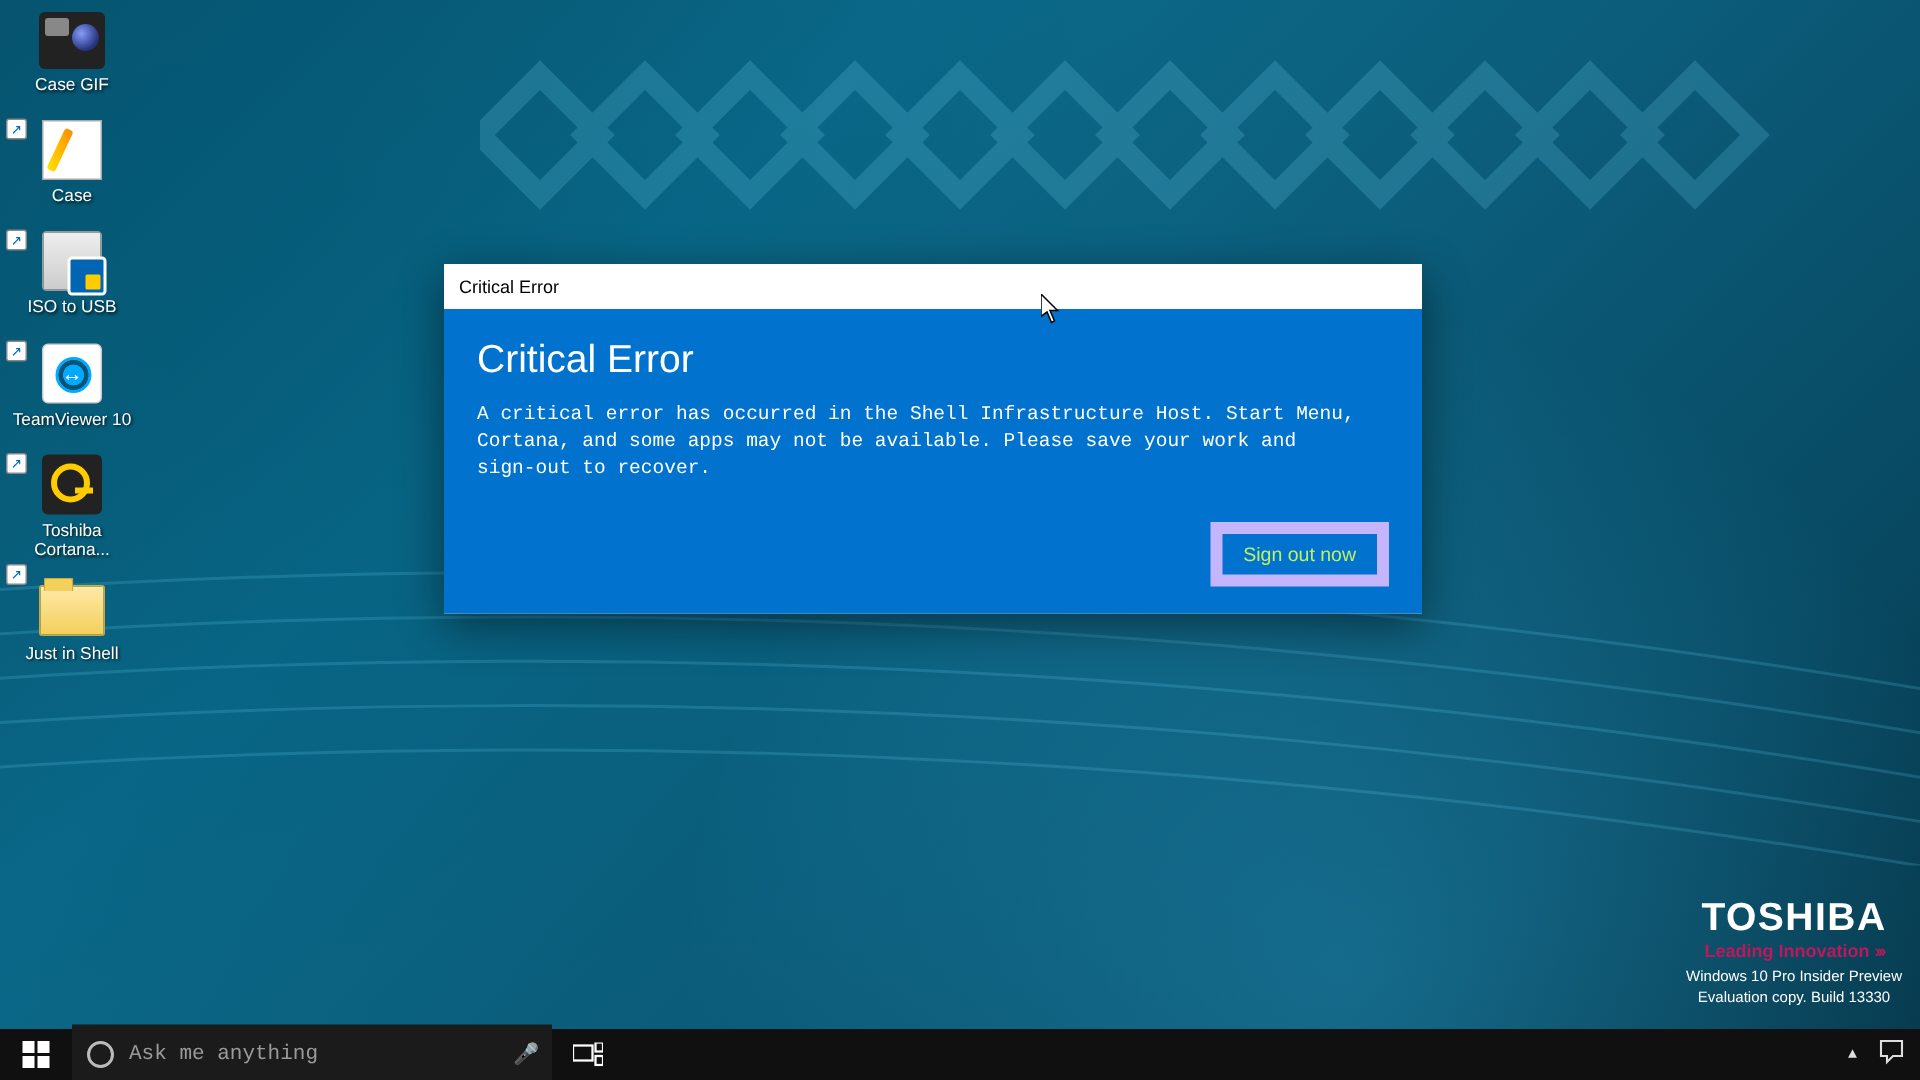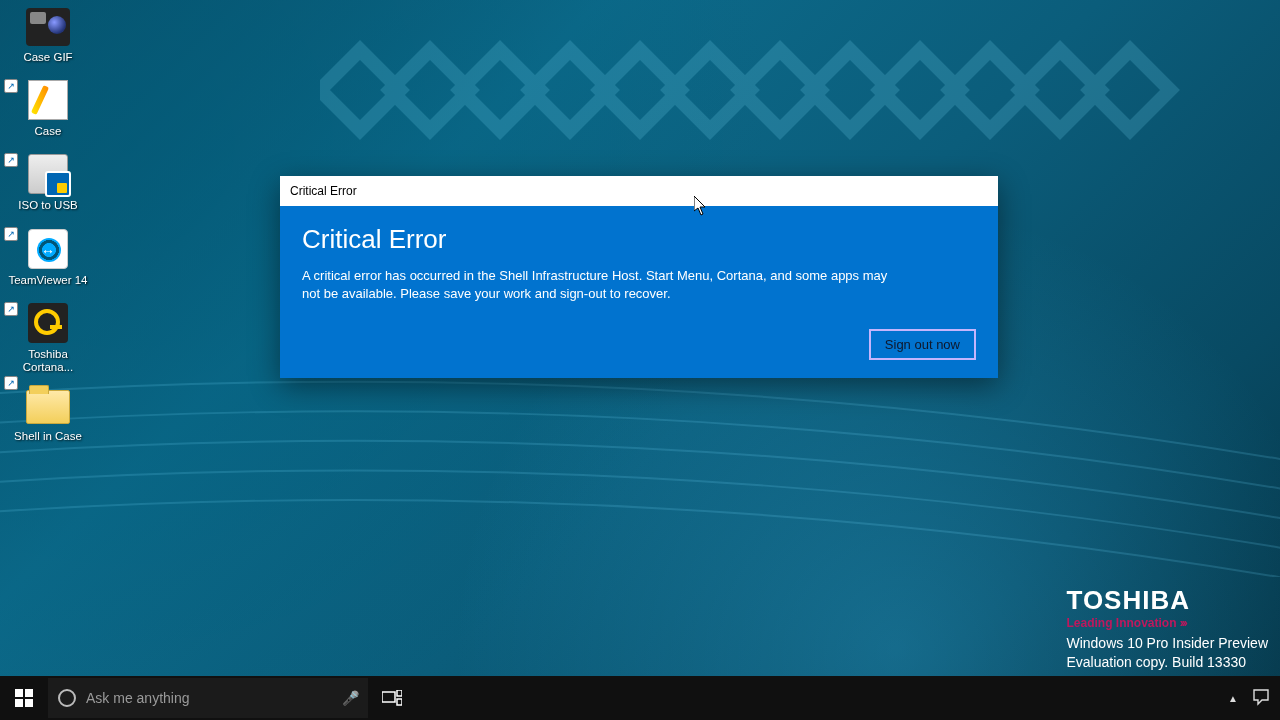--- a/index.html
+++ b/index.html
@@ -48,40 +48,40 @@
   .glyph-tv::before{content:"";position:absolute;left:8px;top:8px;width:24px;height:24px;border-radius:50%;background:radial-gradient(circle,#0af 0%,#0af 40%,#057 42%,#057 58%,#0af 60%);}
   .glyph-tv::after{content:"↔";position:absolute;inset:0;display:flex;align-items:center;justify-content:center;color:#fff;font-size:14px;}
   .glyph-key { background:#222;width:40px;height:40px;margin:0 auto 5px auto;position:relative;border-radius:4px;}
   .glyph-key::before{content:"";position:absolute;left:6px;top:6px;width:18px;height:18px;border:4px solid #ffcc00;border-radius:50%;}
   .glyph-key::after{content:"";position:absolute;left:22px;top:22px;width:12px;height:4px;background:#ffcc00;}
   .glyph-folder { width:44px;height:34px;margin:4px auto 6px auto;background:linear-gradient(#ffe9a8,#f3cf5b);border-radius:2px;position:relative;border:1px solid #caa93e;}
   .glyph-folder::before{content:"";position:absolute;top:-6px;left:2px;width:18px;height:8px;background:#f3cf5b;border:1px solid #caa93e;border-bottom:none;border-radius:2px 2px 0 0;}
 
   
   .dialog {
-    position: absolute; left: 280px; top: 176px; width: 718px;
+    position: absolute; left: 296px; top: 176px; width: 652px;
     background: #fff; box-shadow: 0 8px 28px rgba(0,0,0,.45);
   }
   .dialog-titlebar { height: 30px; background:#fff; color:#000; font-size:12px; padding:8px 10px; }
   .dialog-body { background:#0173cf; color:#fff; padding: 18px 22px 18px 22px; }
   .dialog-heading { font-size: 26px; font-weight: 300; margin-bottom: 12px; }
-  .dialog-text { font-size: 13px; line-height: 1.4; margin-bottom: 26px; max-width: 590px;}
+  .dialog-text { font-size: 13px; line-height: 1.4; margin-bottom: 26px; max-width: 590px; font-family: Liberation Mono, monospace;}
   .dialog-actions { text-align: right; }
-  .dialog-btn { display:inline-block; border:2px solid #c4b5fd; color:#0f172a; background:transparent; padding:6px 14px; font-size:13px; cursor:pointer;text-align:center; }
+  .dialog-btn { display:inline-block; border:8px solid #c4b5fd; color:#bef264; background:transparent; padding:6px 14px; font-size:13px; cursor:pointer;text-align:center; }
   .cursor { position:absolute; left:694px; top:196px; font-size:16px; color:#000; pointer-events:none;}
 
   
-  .watermark { position:absolute; right:12px; bottom:48px; text-align:left;margin-left:34px; }
+  .watermark { position:absolute; right:12px; bottom:48px; text-align:center;margin-left:34px; }
   .brand-logo { font-size:26px; font-weight:700; letter-spacing:1px; color:#fff; }
   .brand-tag { font-size:12px; font-weight:600; color:#be185d; }
   .brand-tag .chev { letter-spacing:-2px; font-weight:900;}
-  .build-lines { font-size:14px; color:#fff; margin-top:4px; line-height:1.35;}
-
-  
-  .taskbar { position:absolute; left:0; right:0; bottom:0; height:44px; background:#101010; display:flex; align-items:center; }
+  .build-lines { font-size:10px; color:#fff; margin-top:4px; line-height:1.35;}
+
+  
+  .taskbar { position:absolute; left:0; right:0; bottom:0; height:34px; background:#101010; display:flex; align-items:center;font-family:Liberation Mono, monospace; }
   .tb-btn { height:40px; display:flex; align-items:center; justify-content:center; color:#fff; cursor:pointer; }
   .start-btn { width:48px; }
   .win-logo { width:18px; height:18px; display:grid; grid-template-columns:1fr 1fr; grid-template-rows:1fr 1fr; gap:2px;}
   .win-logo span{ background:#fff;}
   .search-box { flex:0 0 320px; height:40px; background:#1b1b1b; display:flex; align-items:center; color:#bbb; padding:0 8px 0 6px; }
   .search-box .circle { width:18px;height:18px;border:2px solid #bbb;border-radius:50%;margin-right:10px;margin-left:4px;}
   .search-box .mic { margin-left:auto; font-size:14px;color:#bbb;}
   .search-text { font-size:14px; color:#9a9a9a;}
   .taskview-btn { width:48px; font-size:18px;}
   .spacer { flex:1; }
@@ -131,30 +131,30 @@
     <div class="label">Case</div>
   </div>
   <div class="icon-item">
     <div class="glyph-iso"></div>
     <div class="arrow-badge">↗</div>
     <div class="label">ISO to USB</div>
   </div>
   <div class="icon-item">
     <div class="glyph-tv"></div>
     <div class="arrow-badge">↗</div>
-    <div class="label">TeamViewer 14</div>
+    <div class="label">TeamViewer 10</div>
   </div>
   <div class="icon-item">
     <div class="glyph-key"></div>
     <div class="arrow-badge">↗</div>
     <div class="label">Toshiba Cortana...</div>
   </div>
   <div class="icon-item">
     <div class="glyph-folder"></div>
-    <div class="label">Shell in Case</div>
+    <div class="label">Just in Shell</div>
   </div>
 </div>
 
 <div class="dialog">
   <div class="dialog-titlebar">
     <span>Critical Error</span>
   </div>
   <div class="dialog-body">
     <div class="dialog-heading">Critical Error</div>
     <div class="dialog-text">A critical error has occurred in the Shell Infrastructure Host. Start Menu, Cortana, and some apps may not be available.  Please save your work and sign-out to recover.</div>

